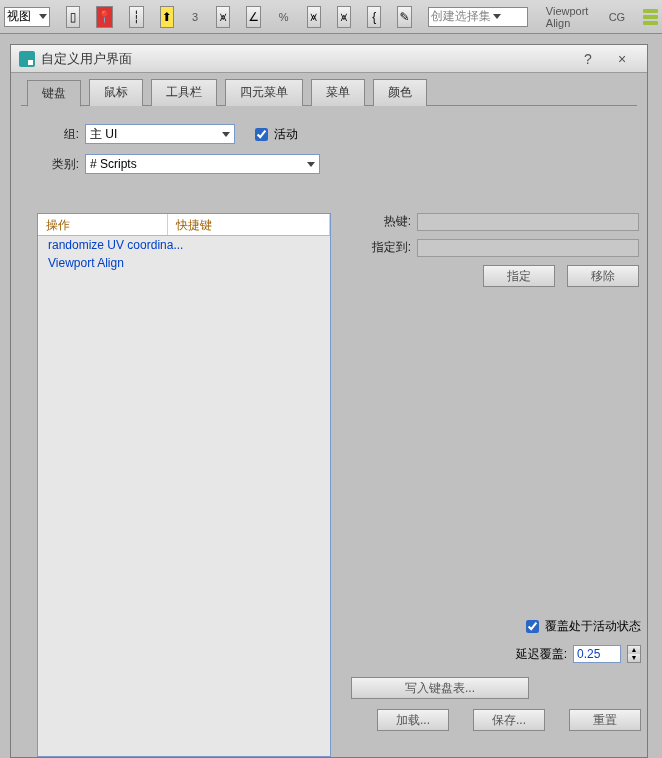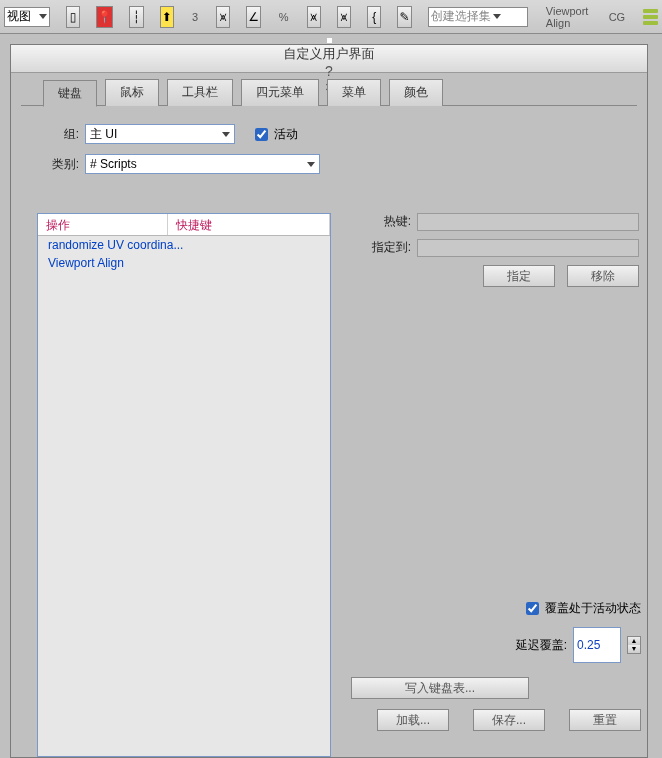--- a/index.html
+++ b/index.html
@@ -31,37 +31,36 @@
   
   .dialog {
     position:absolute; left:10px; top:44px; width:638px; height:714px;
     background:#c0c0c0; border:1px solid #7a7a7a;
   }
   .title-bar {
     height:28px; display:flex; align-items:center;
     background:linear-gradient(#f4f4f4,#d9d9d9);
     border-bottom:1px solid #9a9a9a;
     padding:0 8px;
-    flex-direction:column;
   }
   .title-icon { width:16px;height:16px; margin-right:6px; background:#2aa0a0; border-radius:2px; position:relative;}
   .title-icon::after{content:"";position:absolute;right:2px;bottom:2px;width:5px;height:5px;background:#fff;}
   .title-txt { flex:1; font-size:13px; color:#333; }
   .title-btn { width:34px; text-align:center; color:#555; font-size:14px; cursor:pointer;}
   .dialog-body { position:relative; padding:6px 10px 10px 10px; height:686px; }
 
   
   .tabs { display:flex; gap:8px; margin-left:6px; }
   .tab {
     padding:4px 14px; border:1px solid #888;
     border-bottom:none;
     background:linear-gradient(#e9e9e9,#d2d2d2);
     color:#333;
   }
-  .tab.active { background:#c0c0c0; border-bottom:1px solid #c0c0c0; position:relative; top:1px;margin-left:16px;}
+  .tab.active { background:#c0c0c0; border-bottom:1px solid #c0c0c0; position:relative; top:1px;}
   .tab-panel {
     border-top:1px solid #888; margin-top:-1px;
     padding:18px 22px 8px 22px;
   }
 
   .row { display:flex; align-items:center; margin-bottom:10px; gap:6px;}
   .label-r { width:36px; text-align:right; color:#222; }
 
   .combo {
     display:flex; align-items:center; background:#fff; border:1px solid #7a99c6;
@@ -77,21 +76,21 @@
   .list-box {
     position:absolute; left:26px; top:140px;
     width:294px; height:544px;
     background:#e7e7e7; border:1px solid #7a99c6;
   }
   .list-head {
     display:flex; background:#fff;
     border-bottom:1px solid #b8b8b8; height:22px;
   }
   .list-head .col {
-    padding:3px 8px; border-right:1px solid #d0d0d0; color:#be185d;
+    padding:3px 8px; border-right:1px solid #d0d0d0; color:#a16207;
   }
   .list-head .col1 { width:130px; }
   .list-head .col2 { flex:1; }
   .list-item {
     color:#0040c8; padding:2px 10px; cursor:default;
     white-space:nowrap; overflow:hidden; text-overflow:ellipsis;
   }
 
   
   .right-area { position:absolute; left:340px; top:140px; width:288px;}
@@ -106,21 +105,21 @@
     height:22px; min-width:72px; background:linear-gradient(#f2f2f2,#d3d3d3);
     border:1px solid #888; color:#555; text-align:center; line-height:20px;
     cursor:default; padding:0 8px;
   }
   .btns-right { display:flex; gap:12px; justify-content:flex-end; }
 
   
   .lower-right { position:absolute; left:340px; bottom:18px; width:290px;}
   .lower-right .row { justify-content:flex-end; gap:6px;}
   .num-input {
-    width:48px; height:36px; border:1px solid #7a99c6; background:#fff;
+    width:48px; height:18px; border:1px solid #7a99c6; background:#fff;
     color:#1040c0; padding:0 3px;
   }
   .spinner { width:14px; height:18px; border:1px solid #888; display:flex; flex-direction:column;}
   .spinner span { flex:1; font-size:7px; text-align:center; background:linear-gradient(#eee,#ccc);}
   .wide-btn { min-width:178px;}
 </style>
 </head>
 <body>
 
 <div class="app-toolbar">

